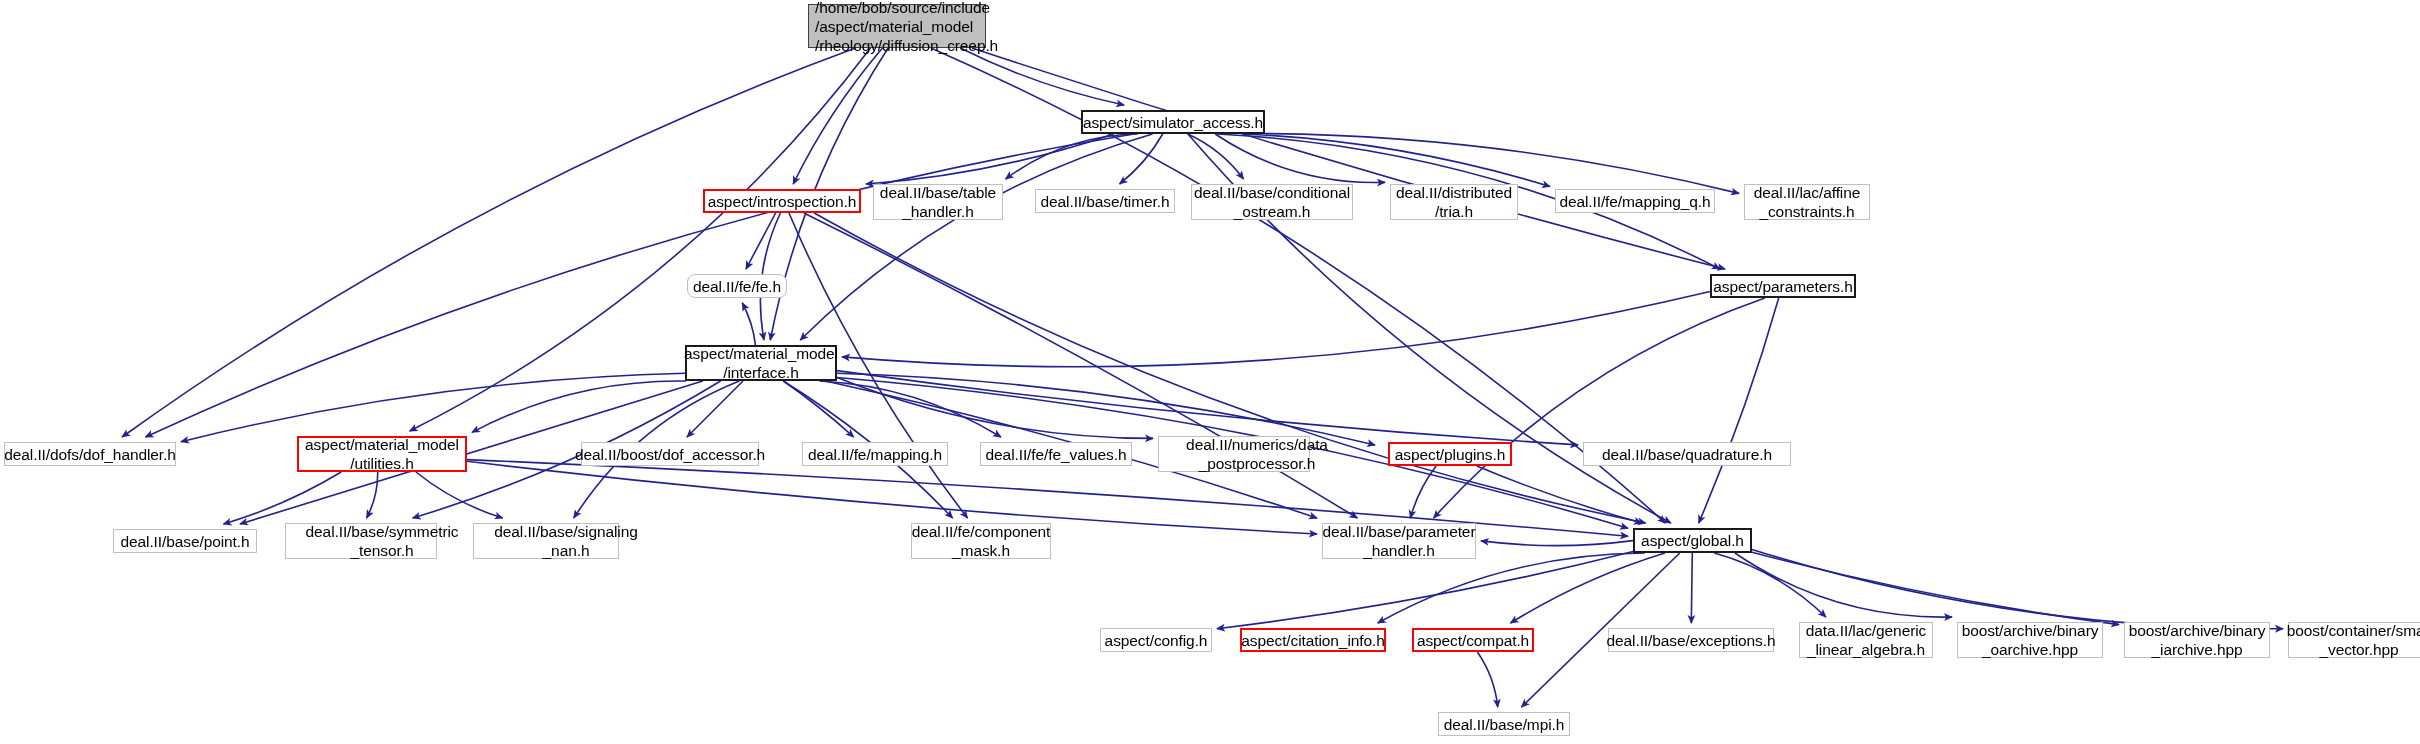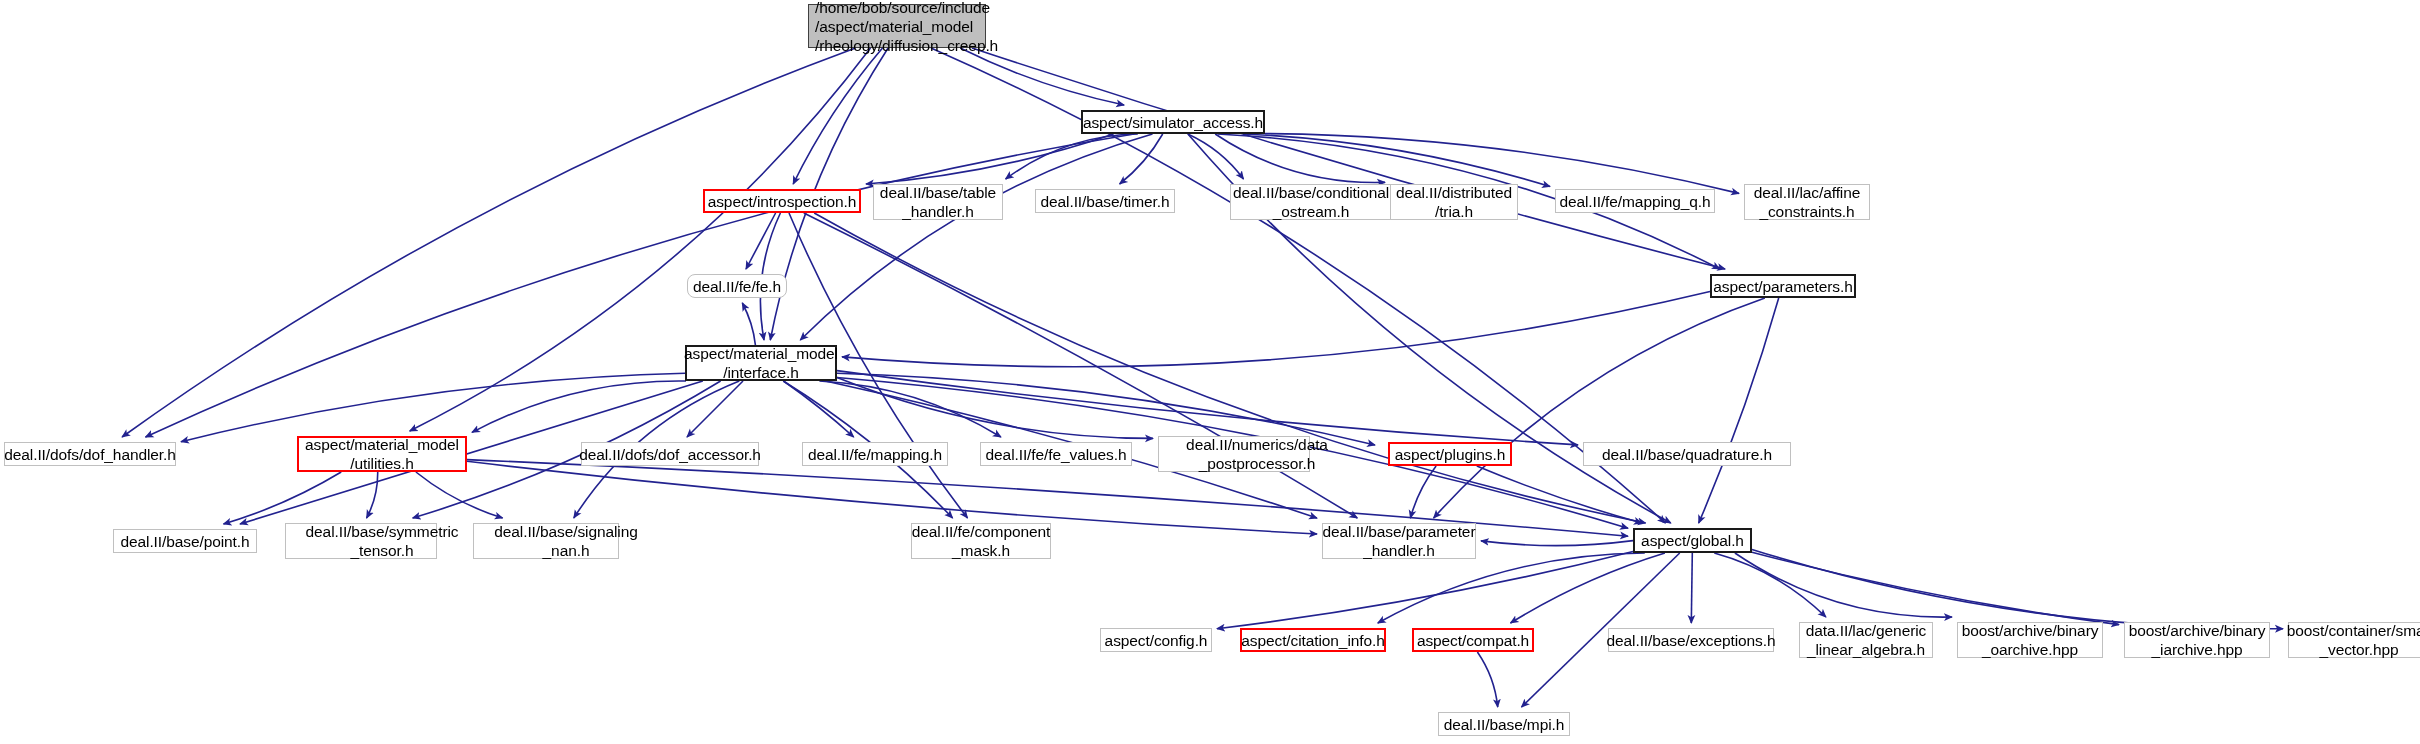--- a/index.html
+++ b/index.html
@@ -126,35 +126,35 @@
   </svg>
   <div id="node-layer">
       <div class="node-box root" style="left: 808px; top: 4px; width: 178px; height: 44px; justify-content: flex-start; padding-left: 6px;"><span class="node-label" style="text-align: left;">/home/bob/source/include
 /aspect/material_model
 /rheology/diffusion_creep.h</span></div>
       <div class="node-box strong" style="left: 1081px; top: 110px; width: 184px; height: 24px;"><span class="node-label">aspect/simulator_access.h</span></div>
       <div class="node-box highlight" style="left: 703px; top: 189px; width: 158px; height: 24px;"><span class="node-label">aspect/introspection.h</span></div>
       <div class="node-box" style="left: 873px; top: 184px; width: 130px; height: 36px;"><span class="node-label">deal.II/base/table
 _handler.h</span></div>
       <div class="node-box" style="left: 1035px; top: 189px; width: 140px; height: 24px;"><span class="node-label">deal.II/base/timer.h</span></div>
-      <div class="node-box" style="left: 1191px; top: 184px; width: 162px; height: 36px; margin-left: 39px;"><span class="node-label">deal.II/base/conditional
+      <div class="node-box" style="left: 1191px; top: 184px; width: 162px; height: 36px;"><span class="node-label">deal.II/base/conditional
 _ostream.h</span></div>
       <div class="node-box" style="left: 1390px; top: 184px; width: 128px; height: 36px;"><span class="node-label">deal.II/distributed
 /tria.h</span></div>
       <div class="node-box" style="left: 1555px; top: 189px; width: 160px; height: 24px;"><span class="node-label">deal.II/fe/mapping_q.h</span></div>
       <div class="node-box" style="left: 1744px; top: 184px; width: 126px; height: 36px;"><span class="node-label">deal.II/lac/affine
 _constraints.h</span></div>
       <div class="node-box" style="left: 687px; top: 274px; width: 100px; height: 24px; border-radius: 8px;"><span class="node-label">deal.II/fe/fe.h</span></div>
       <div class="node-box strong" style="left: 1710px; top: 274px; width: 146px; height: 24px;"><span class="node-label">aspect/parameters.h</span></div>
       <div class="node-box strong" style="left: 685px; top: 345px; width: 152px; height: 36px;"><span class="node-label">aspect/material_model
 /interface.h</span></div>
       <div class="node-box" style="left: 4px; top: 442px; width: 172px; height: 24px;"><span class="node-label">deal.II/dofs/dof_handler.h</span></div>
       <div class="node-box highlight" style="left: 297px; top: 436px; width: 170px; height: 36px;"><span class="node-label">aspect/material_model
 /utilities.h</span></div>
-      <div class="node-box" style="left: 581px; top: 442px; width: 178px; height: 24px;"><span class="node-label">deal.II/dofs/dof_accessor.h</span></div>
+      <div class="node-box" style="left: 581px; top: 442px; width: 178px; height: 24px;"><span class="node-label">deal.II/boost/dof_accessor.h</span></div>
       <div class="node-box" style="left: 802px; top: 442px; width: 146px; height: 24px;"><span class="node-label">deal.II/fe/mapping.h</span></div>
       <div class="node-box" style="left: 980px; top: 442px; width: 152px; height: 24px;"><span class="node-label">deal.II/fe/fe_values.h</span></div>
       <div class="node-box" style="left: 1158px; top: 436px; width: 152px; height: 36px; padding-left: 46px;"><span class="node-label">deal.II/numerics/data
 _postprocessor.h</span></div>
       <div class="node-box highlight" style="left: 1380px; top: 442px; width: 124px; height: 24px; margin-left: 8px;"><span class="node-label">aspect/plugins.h</span></div>
       <div class="node-box" style="left: 1583px; top: 442px; width: 208px; height: 24px;"><span class="node-label">deal.II/base/quadrature.h</span></div>
       <div class="node-box" style="left: 113px; top: 529px; width: 144px; height: 24px;"><span class="node-label">deal.II/base/point.h</span></div>
       <div class="node-box" style="left: 285px; top: 523px; width: 152px; height: 36px; padding-left: 42px;"><span class="node-label">deal.II/base/symmetric
 _tensor.h</span></div>
       <div class="node-box" style="left: 473px; top: 523px; width: 146px; height: 36px; padding-left: 40px;"><span class="node-label">deal.II/base/signaling

